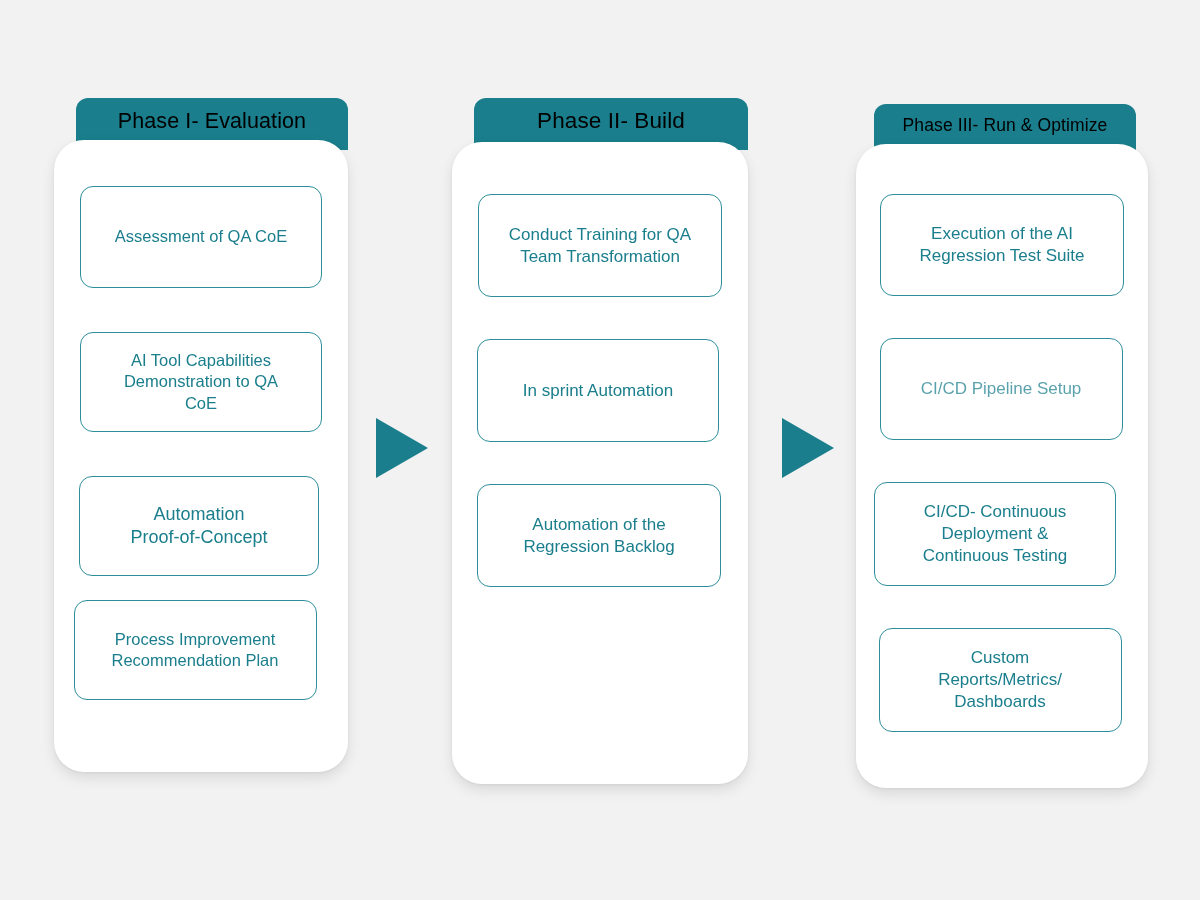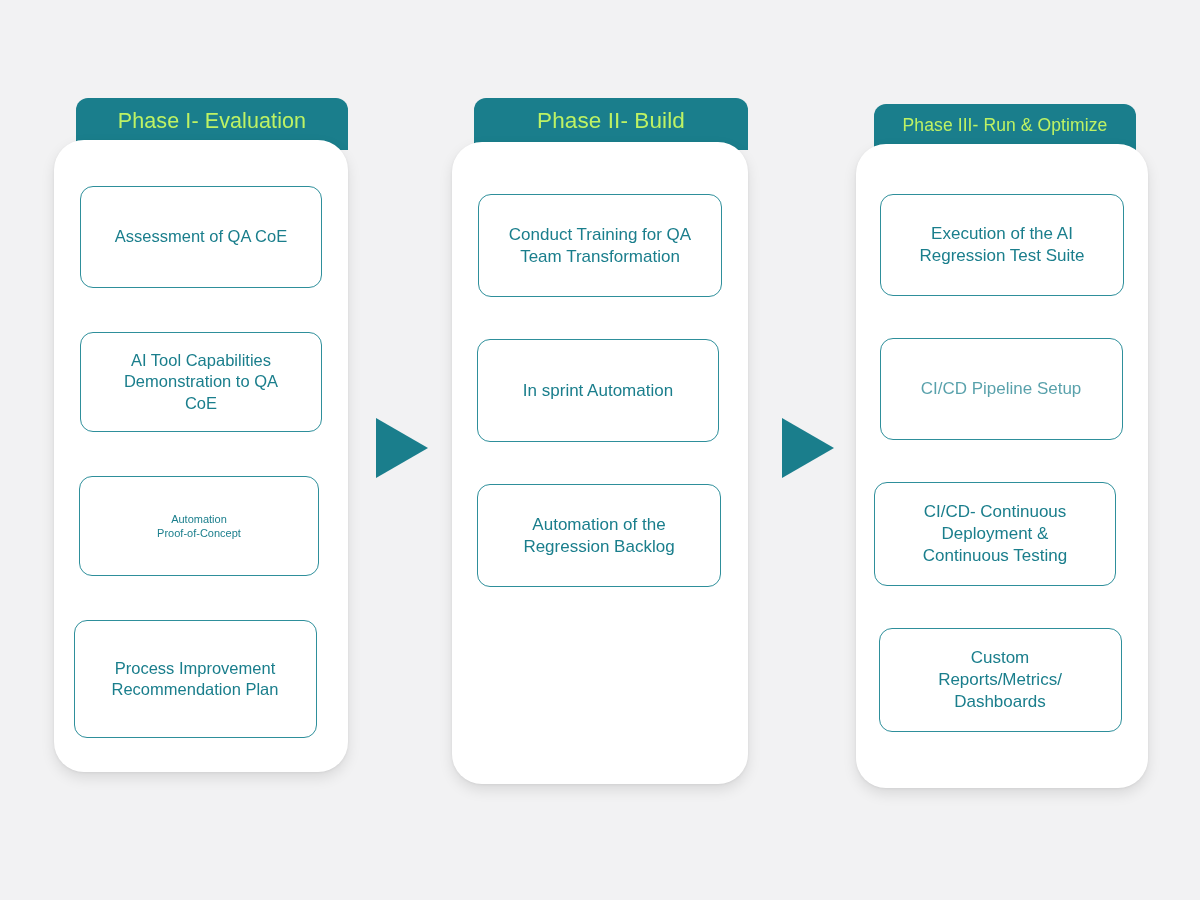--- a/index.html
+++ b/index.html
@@ -26,21 +26,21 @@
 
   
   .phase {
     position: absolute;
   }
 
   .phase-tab {
     position: absolute;
     top: 0;
     background: #1a7e8c;
-    color: #bef264;
+    color: #000000;
     border-radius: 12px 12px 0 0;
     display: flex;
     align-items: center;
     justify-content: center;
     box-sizing: border-box;
     padding: 0 14px 6px 14px;
     letter-spacing: 0.1px;
     white-space: nowrap;
     z-index: 1;
   }
@@ -87,22 +87,22 @@
 
   
   
   #phase-1 { left: 54px; top: 98px; width: 294px; height: 674px; }
   #phase-1 .phase-tab  { left: 22px;  width: 272px; height: 52px; font-size: 21.5px; }
   #phase-1 .phase-card { left: 0px;   top: 42px;  width: 294px; height: 632px; }
   #phase-1 .phase-items{ padding-top: 46px; }
   #phase-1 .step-box   { width: 242px; }
   #phase-1 .s0 { height: 102px; font-size: 16.5px; margin-bottom: 44px; }
   #phase-1 .s1 { height: 100px; font-size: 16.5px; margin-bottom: 44px; }
-  #phase-1 .s2 { height: 100px; font-size: 11px; margin-bottom: 44px; width: 240px; margin-right: 4px; }
-  #phase-1 .s3 { height: 118px; font-size: 16.5px; width: 243px; margin-right: 12px; }
+  #phase-1 .s2 { height: 100px; font-size: 18px; margin-bottom: 24px; width: 240px; margin-right: 4px; }
+  #phase-1 .s3 { height: 100px; font-size: 16.5px; width: 243px; margin-right: 12px; }
 
   
   #phase-2 { left: 452px; top: 98px; width: 296px; height: 686px; }
   #phase-2 .phase-tab  { left: 22px;  width: 274px; height: 52px; font-size: 22.5px; }
   #phase-2 .phase-card { left: 0px;   top: 44px;  width: 296px; height: 642px; }
   #phase-2 .phase-items{ padding-top: 52px; }
   #phase-2 .step-box   { width: 244px; }
   #phase-2 .s0 { height: 103px; font-size: 17px; margin-bottom: 42px; }
   #phase-2 .s1 { height: 103px; font-size: 17px; margin-bottom: 42px; }
   #phase-2 .s2 { height: 103px; font-size: 17px; margin-bottom: 42px; width: 242px; margin-right: 4px; }

